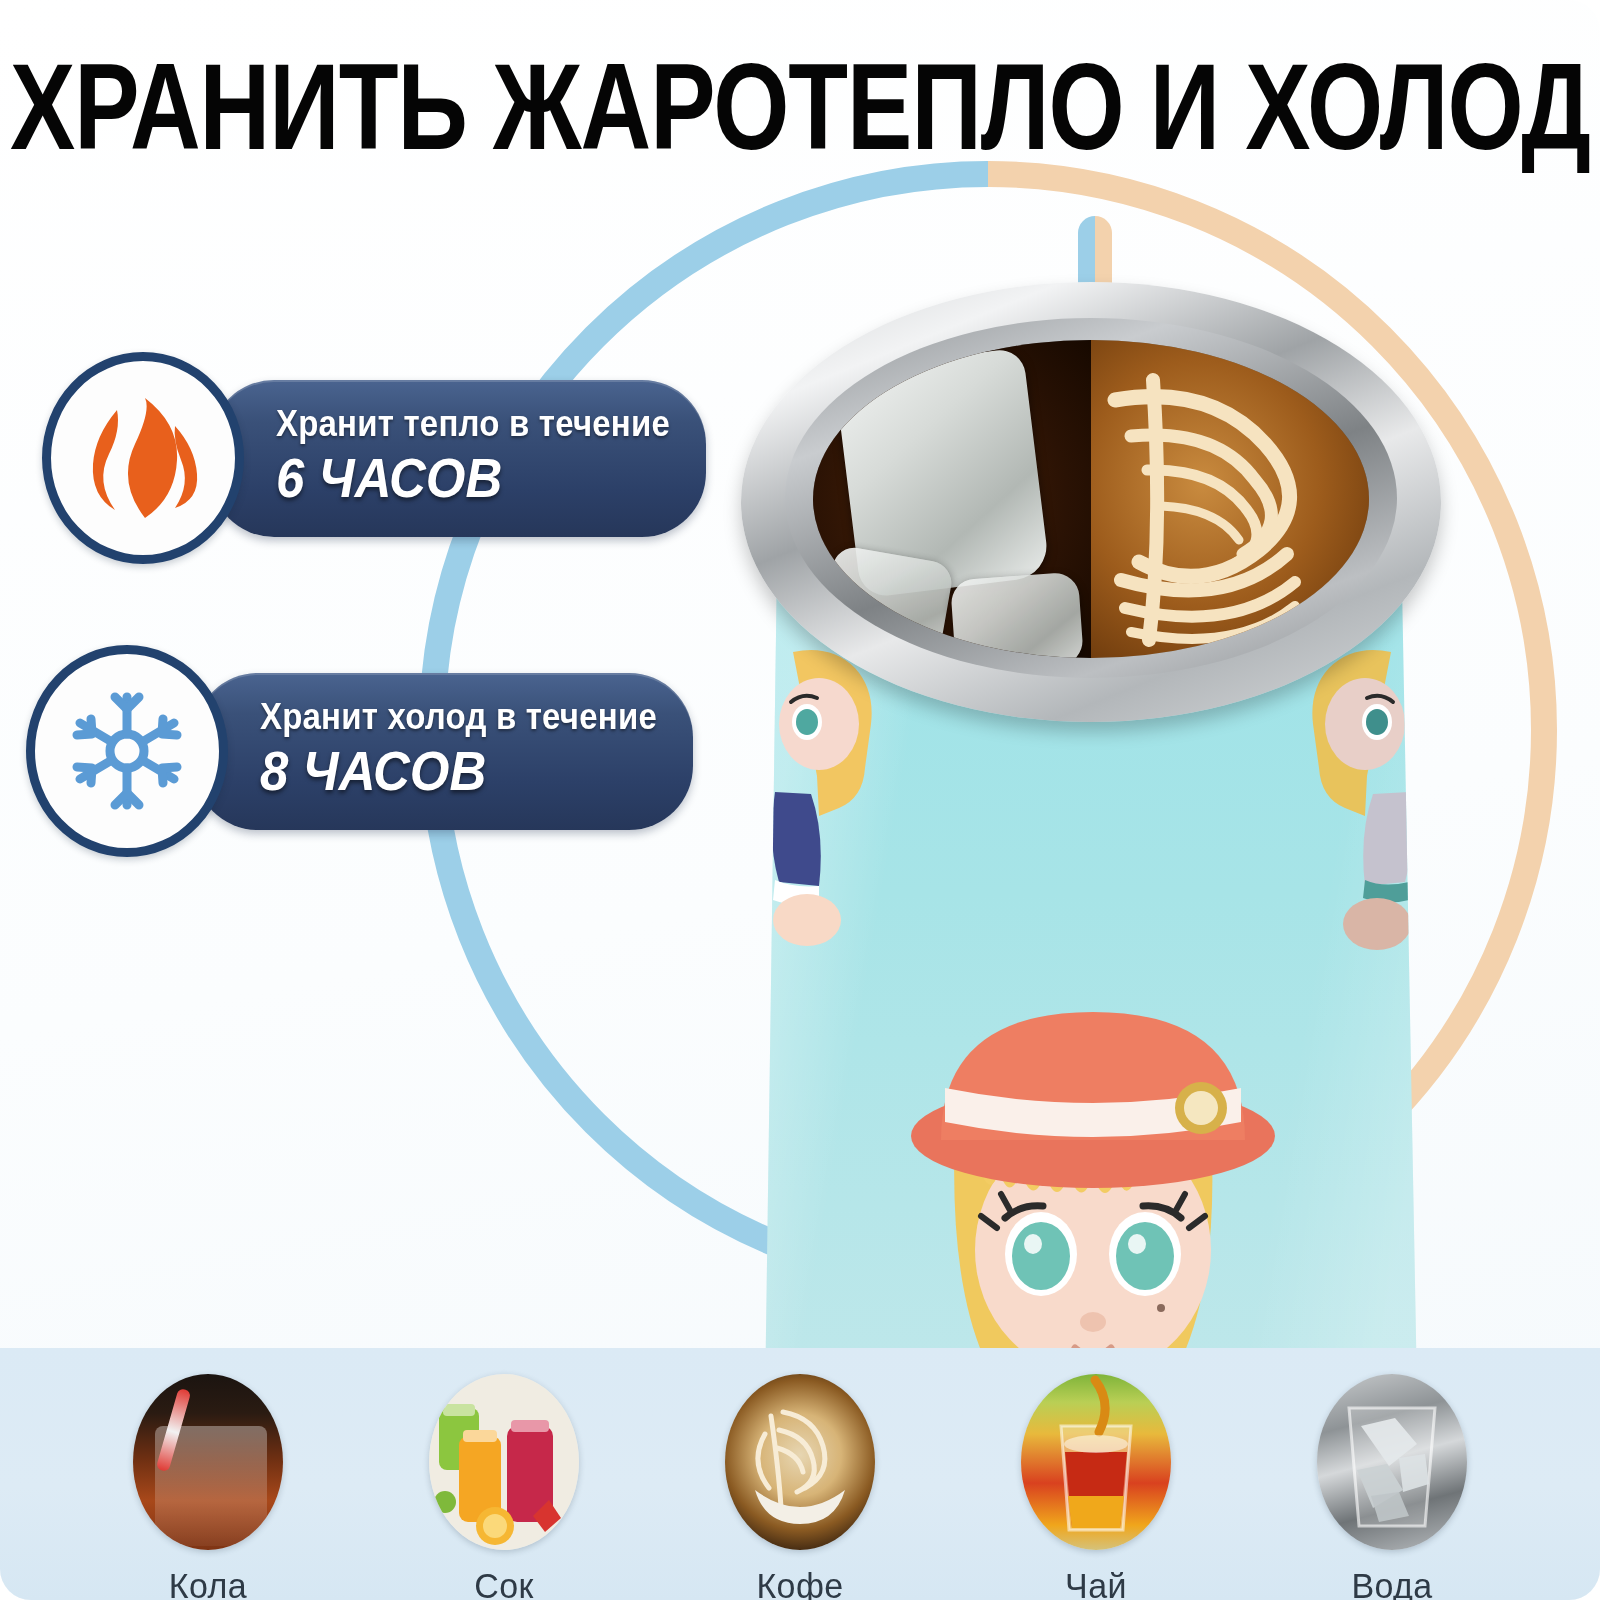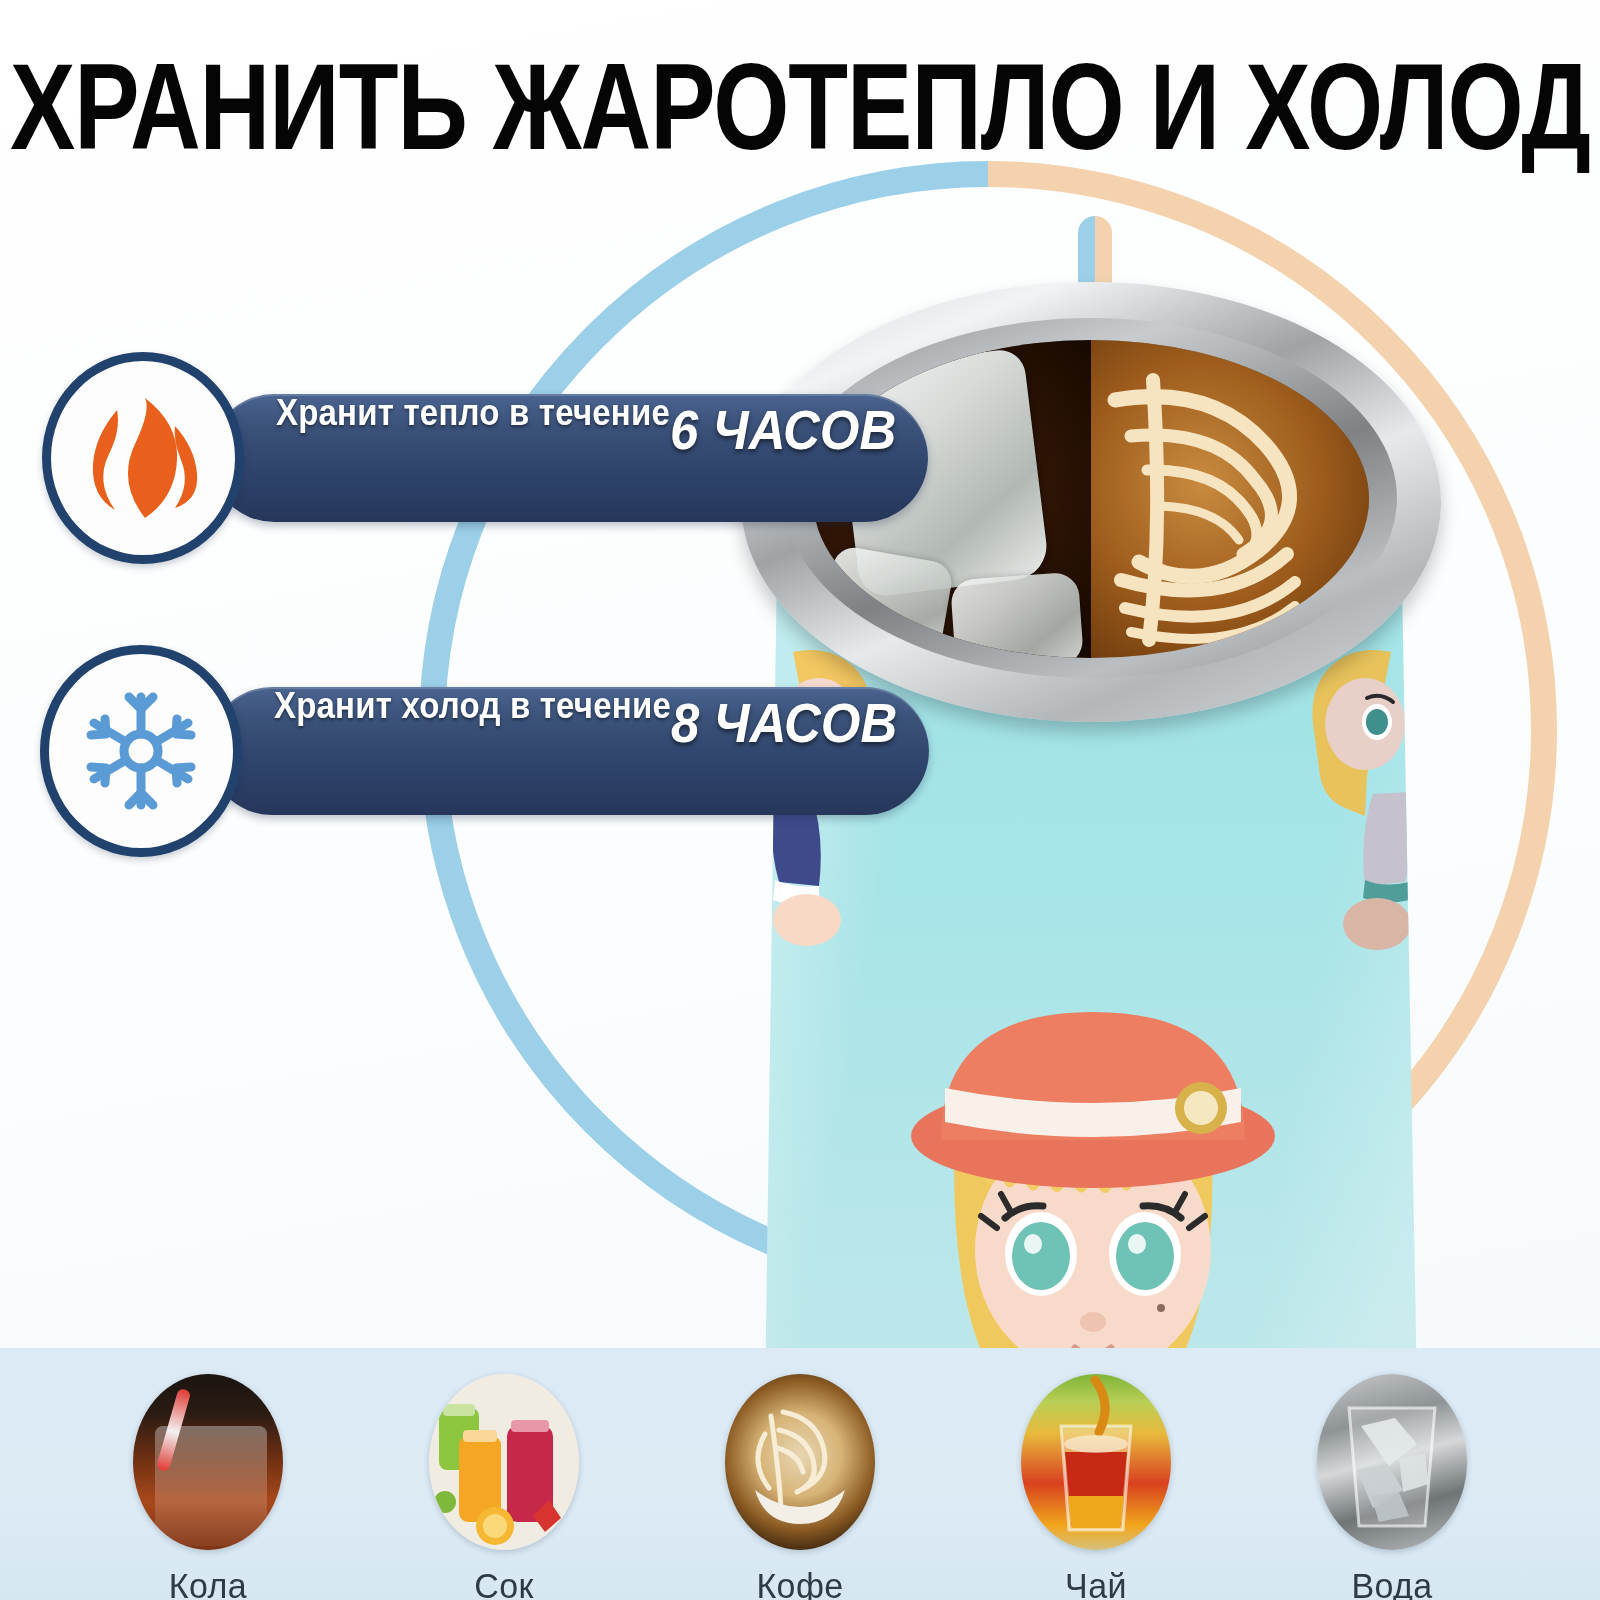--- a/index.html
+++ b/index.html
@@ -4,21 +4,21 @@
 <style>
   * { margin:0; padding:0; box-sizing:border-box; }
   html,body { width:1600px; height:1600px; }
   body {
     font-family:"Liberation Sans", sans-serif;
     background:#ffffff;
     overflow:hidden;
     position:relative;
   }
   #stage { position:absolute; inset:0; width:1600px; height:1600px; overflow:hidden;
-           background:linear-gradient(170deg,#ffffff 0%,#fbfdfe 55%,#f4f9fc 100%); }
+           background:linear-gradient(170deg,#ffffff 0%,#fbfdfe 55%,#f4f9fc 100%);border-radius:31px; }
 
   
   .title {
     position:absolute; top:36px; left:0; width:1600px;
     text-align:center;
     font-size:96px;
     font-weight:700;
     letter-spacing:-1px;
     color:#050505;
     font-family:"Liberation Sans", sans-serif;
@@ -36,25 +36,25 @@
   
   .badge { position:absolute; display:flex; align-items:center; }
   .badge .disc {
     position:relative; width:202px; height:212px; border-radius:50%;
     background:#fdfdfd; border:9px solid #22426E; z-index:3;
     box-shadow:0 3px 7px rgba(20,35,60,.22);
     display:flex; align-items:center; justify-content:center;
     flex:0 0 auto;
   }
   .pill {
-    margin-left:-34px; height:128px; min-width:430px;
+    margin-left:-34px; height:157px; min-width:430px;
     border-radius:64px;
     background:linear-gradient(to bottom,#4A6490 0%,#3A5179 26%,#2C4068 70%,#26375A 100%);
     box-shadow:0 4px 9px rgba(25,40,70,.28), inset 0 2px 0 rgba(255,255,255,.16);
-    display:flex; flex-direction:row; justify-content:center;
+    display:flex; flex-direction:column; justify-content:center;
     padding:4px 36px 8px 66px; z-index:2;
   }
   .pill .l1 {
     color:#ffffff; font-size:33px; font-weight:700;
     letter-spacing:.2px; white-space:nowrap;
     text-shadow:0 2px 3px rgba(0,0,0,.45);
     transform:scaleY(1.1); transform-origin:left center;
   }
   .pill .l2 {
     color:#ffffff; font-size:50px; font-weight:700; font-style:italic;
@@ -266,21 +266,21 @@
           <path d="M92 116 q16 -24 6 -48 q-8 -20 -6 -34 q20 22 22 48 q2 26 -22 34 Z"></path>
         </g>
       </svg>
     </div>
     <div class="pill">
       <div class="l1">Хранит тепло в течение</div>
       <div class="l2">6 ЧАСОВ</div>
     </div>
   </div>
 
-  <div class="badge" style="left:40px; top:645px;">
+  <div class="badge" style="left:26px; top:645px;">
     <div class="disc">
       <svg width="124" height="132" viewBox="0 0 124 132">
         <g stroke="#5B9BD5" stroke-width="9" fill="none" stroke-linecap="round" stroke-linejoin="round">
           <circle cx="62" cy="66" r="17"></circle>
           <path d="M62 49 V12 M62 83 V120"></path>
           <path d="M47 57 L15 38 M77 75 L109 94"></path>
           <path d="M47 75 L15 94 M77 57 L109 38"></path>
           <path d="M62 24 L50 12 M62 24 L74 12 M62 108 L50 120 M62 108 L74 120"></path>
           <path d="M27 49 L12 50 M27 49 L26 34 M97 83 L112 82 M97 83 L98 98"></path>
           <path d="M27 83 L12 82 M27 83 L26 98 M97 49 L112 50 M97 49 L98 34"></path>

